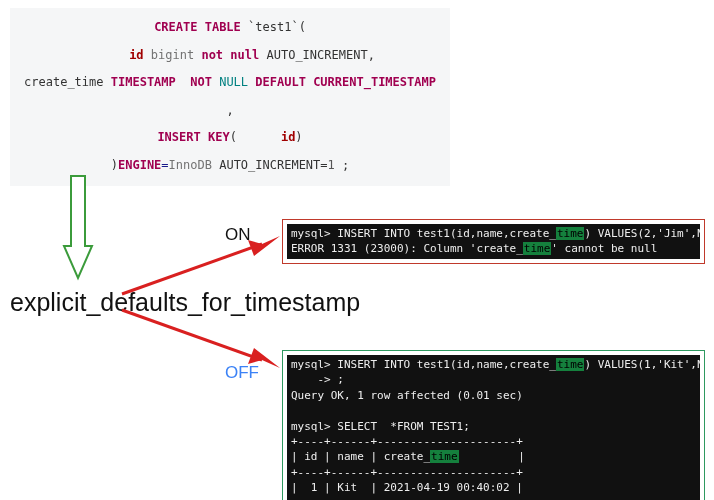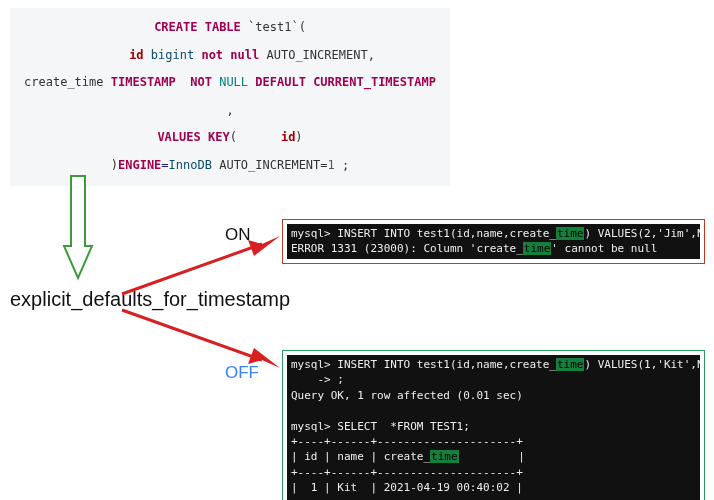--- a/index.html
+++ b/index.html
@@ -9,32 +9,32 @@
     position: absolute;
     left: 10px; top: 8px;
     width: 440px;
     background: #f5f6f7;
     padding: 6px 10px 6px 10px;
     font-size: 12px;
     line-height: 2.3;
     text-align: center;
   }
   .kw-crimson { color: #a00050; font-weight: bold; }
-  .kw-blue { color: #0c4a6e; }
+  .kw-blue { color: #737373; }
   .kw-darkred { color: #a00000; font-weight: bold; margin-left: 44px; }
   .kw-teal { color: #008080; }
   .kw-navy { color: #1a1a8c; }
   .plain { color: #333; }
   .num { color: #555; }
 
   .label-main {
     position: absolute;
     left: 10px; top: 288px;
     font-family: "Segoe UI", Arial, sans-serif;
-    font-size: 20px;
+    font-size: 25px;
     color: #111;
   }
   .label-on {
     position: absolute;
     left: 225px; top: 225px;
     font-family: "Segoe UI", Arial, sans-serif;
     font-size: 17px;
     color: #111;
     text-align: center;
   }
@@ -97,21 +97,21 @@
   </div>
   <div>
     <span class="plain">create_time</span>
     <span class="kw-crimson">TIMESTAMP</span>&nbsp;
     <span class="kw-crimson">NOT</span>
     <span class="kw-teal">NULL</span>
     <span class="kw-crimson">DEFAULT</span>
     <span class="kw-crimson">CURRENT_TIMESTAMP</span><span class="plain"> ,</span>
   </div>
   <div>
-    <span class="kw-crimson">VALUES</span>
+    <span class="kw-crimson">INSERT</span>
     <span class="kw-crimson">KEY</span><span class="plain">(</span><span class="kw-darkred">id</span><span class="plain">)</span>
   </div>
   <div>
     <span class="plain">)</span><span class="kw-crimson">ENGINE</span><span class="kw-navy">=</span><span class="kw-blue">InnoDB</span><span class="plain">  AUTO_INCREMENT=</span><span class="num">1</span><span class="plain"> ;</span>
   </div>
 </div>
 
 <svg class="arrow-down" width="36" height="110">
   <defs></defs>
   <rect x="11" y="2" width="14" height="70" fill="#fff" stroke="#3b9b3b" stroke-width="2"></rect>

